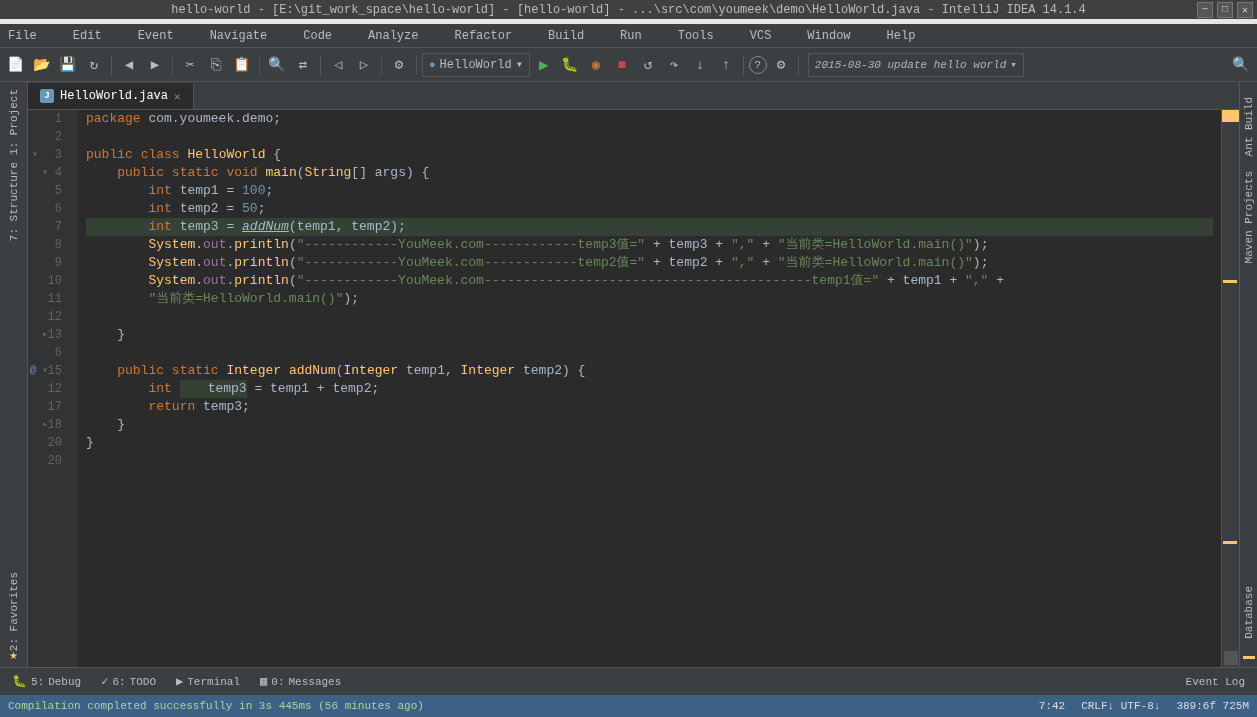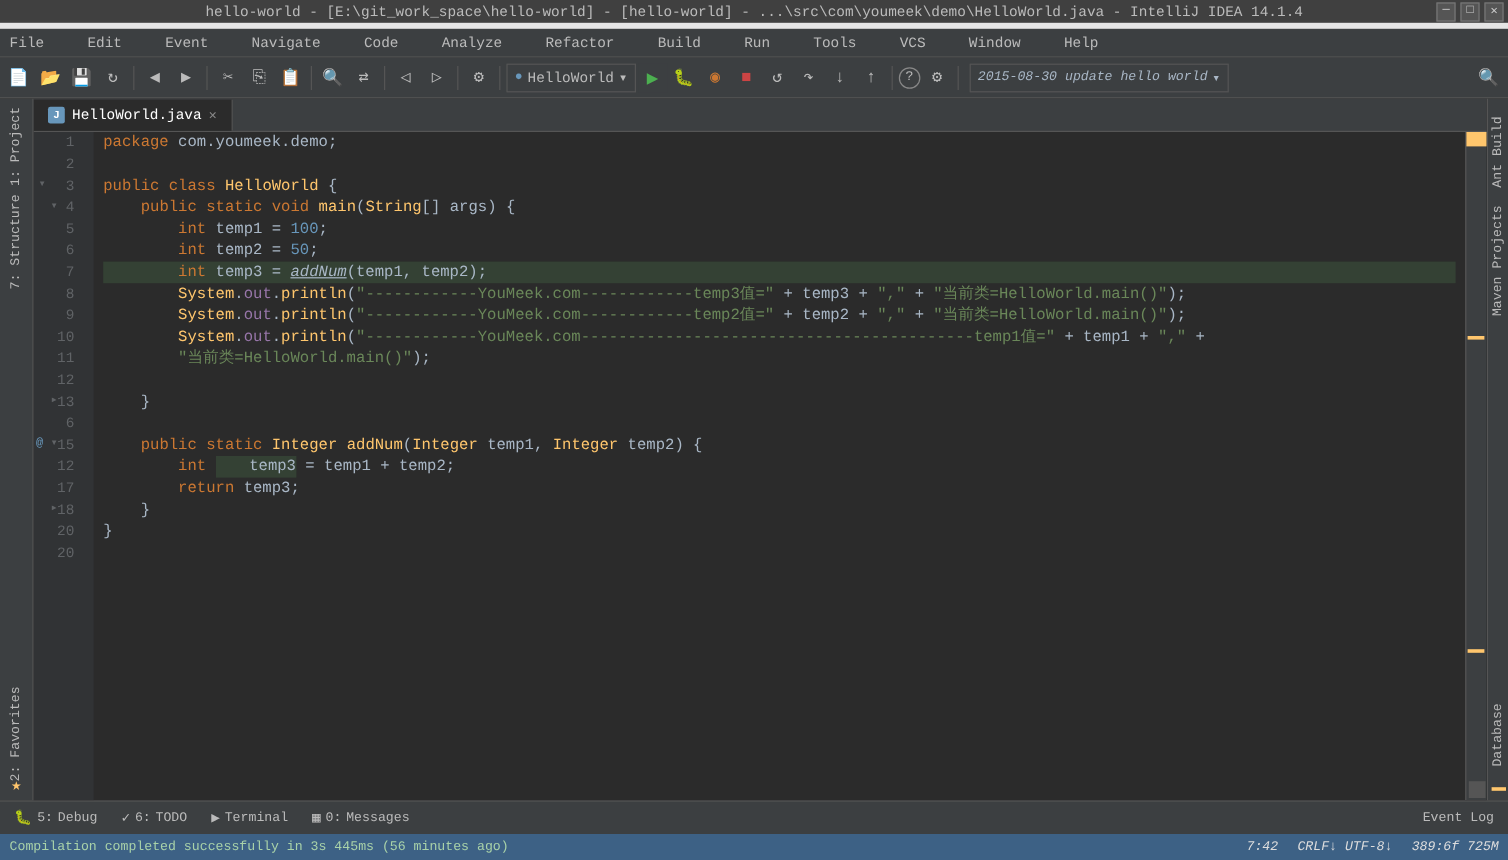--- a/index.html
+++ b/index.html
@@ -53,21 +53,21 @@
     .param { color: #a9b7c6; }
 
     
     #bottom-bar { background: #3c3f41; border-top: 1px solid #555; height: 28px; display: flex; align-items: center; gap: 4px; padding: 0 4px; }
     .bottom-tab { display: flex; align-items: center; gap: 4px; padding: 2px 8px; font-size: 11px; cursor: pointer; color: #bbbbbb; height: 24px; }
     .bottom-tab-icon { font-size: 12px; }
 
     
     #status-bar { background: #3d6185; color: #ffffff; height: 22px; display: flex; align-items: center; padding: 0 8px; font-size: 11px; justify-content: space-between; }
     .status-left { color: #a9d2a9; }
-    .status-right { display: flex; gap: 16px; color: #dddddd; font-style: italic; }
+    .status-right { display: flex; gap: 16px; color: #dddddd; }
 
     
     ::-webkit-scrollbar { width: 8px; height: 8px; }
     ::-webkit-scrollbar-track { background: #2b2b2b; }
     ::-webkit-scrollbar-thumb { background: #555; border-radius: 2px; }
   </style>
 </head>
 <body>
 
 <div id="title-bar">

